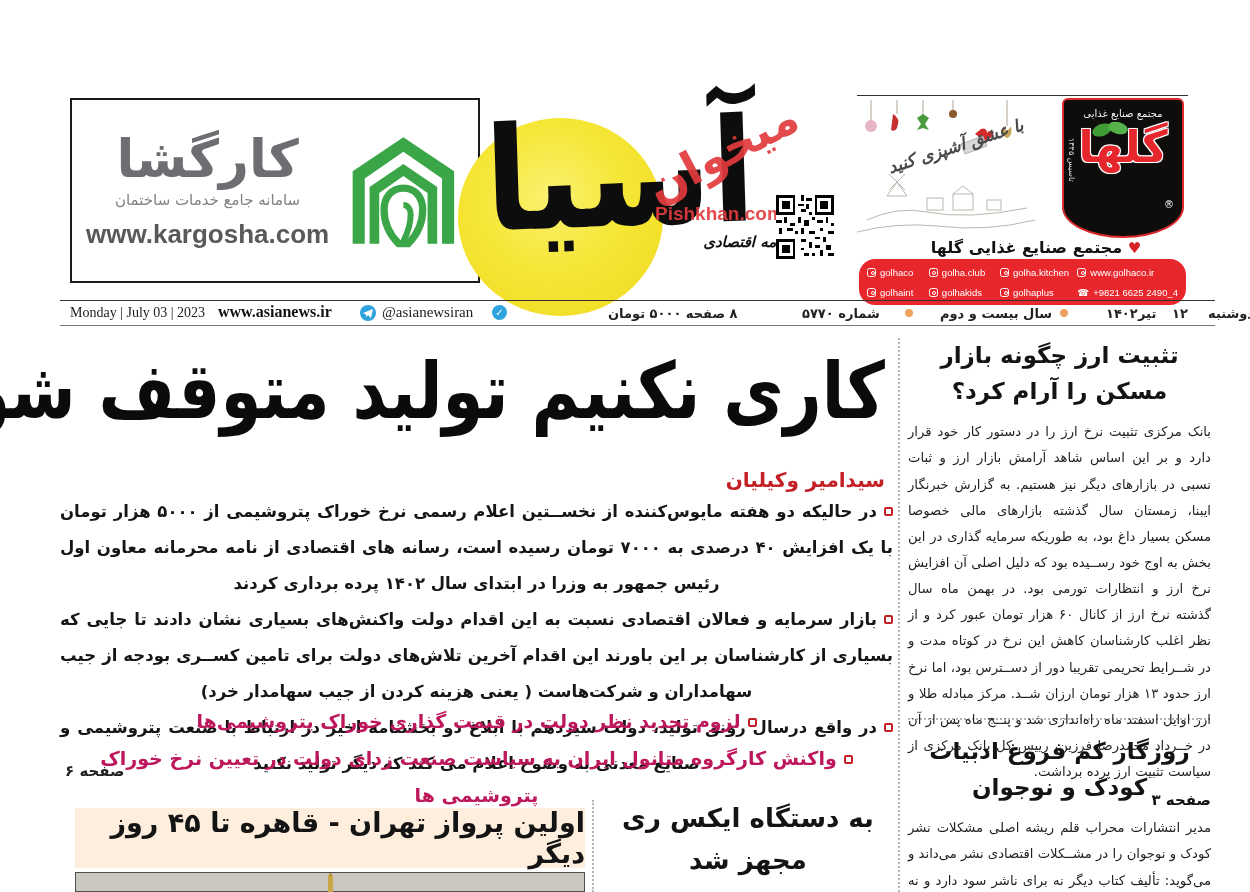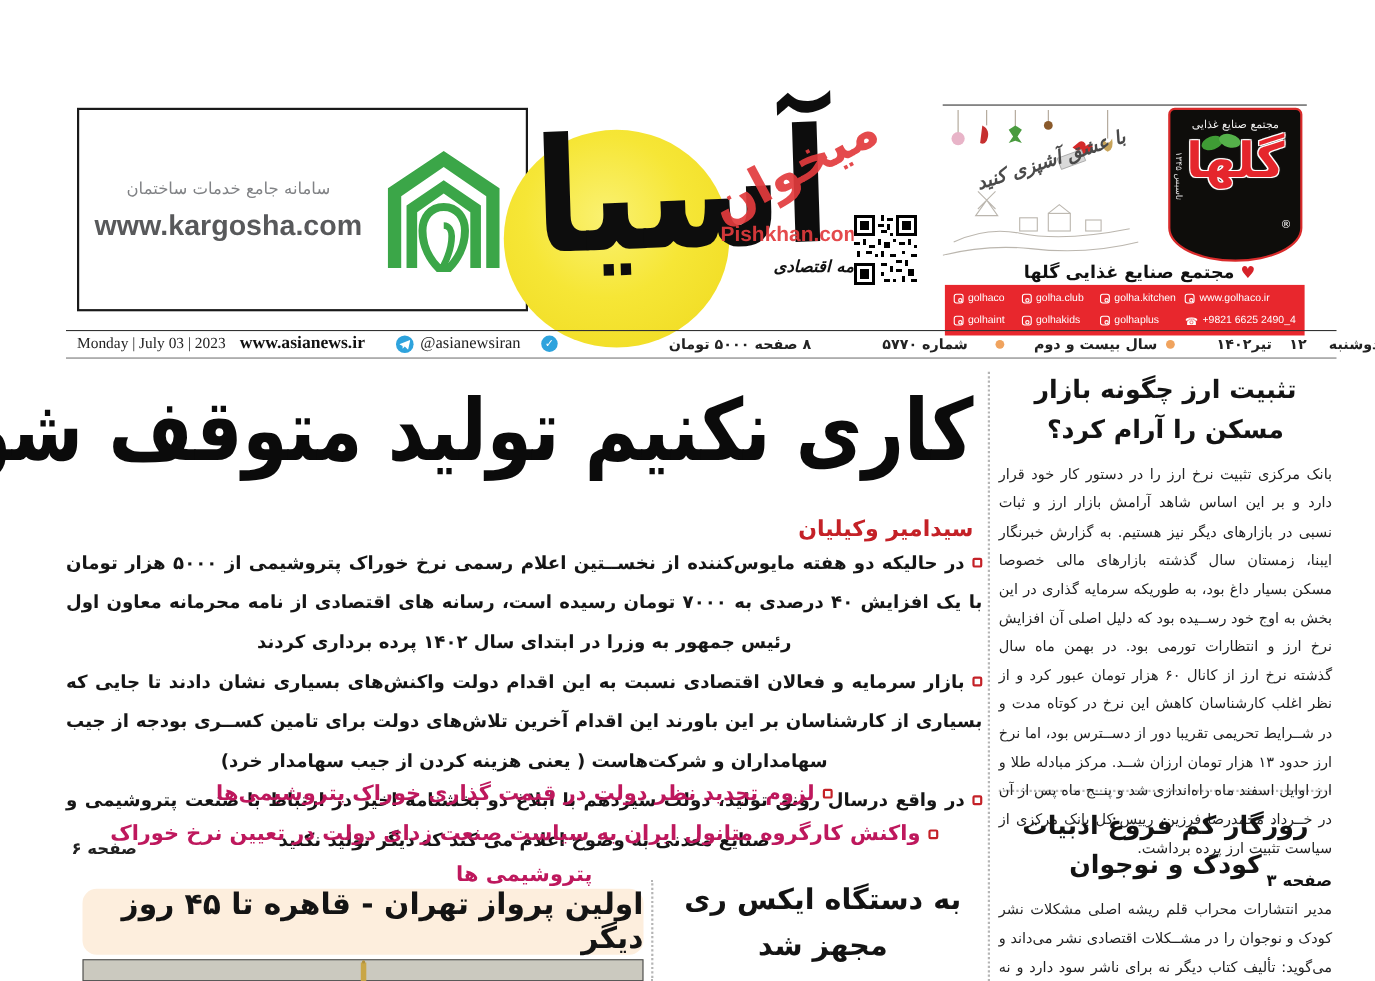--- a/index.html
+++ b/index.html
@@ -41,21 +41,21 @@
   .golha-brand { text-align:center; font-size:44px; font-weight:bold; color:#e5262c; direction:rtl; line-height:1.25;
     text-shadow:0 0 2px #fff, 1px 1px 0 #fff, -1px -1px 0 #fff, 1px -1px 0 #fff, -1px 1px 0 #fff; }
   .golha-reg { position:absolute; right:8px; bottom:26px; color:#fff; font-size:10px; }
   .golha-est { position:absolute; left:3px; top:38px; color:#ddd; font-size:8px;
     writing-mode:vertical-rl; direction:rtl; }
   .golha-leaves { position:absolute; right:52px; top:20px; width:40px; height:18px; }
   .golha-bottomlabel { position:absolute; right:2px; top:142px; width:300px; text-align:center;
     font-size:16px; font-weight:bold; color:#111; direction:rtl; }
   .golha-heart { color:#d62229; font-size:15px; }
   .golha-bar { position:absolute; left:2px; top:163px; width:327px; height:46px; background:#e8272d;
-    border-radius:0; display:grid; grid-template-columns:1fr 1.15fr 1.25fr 1.4fr; align-items:center;
+    border-radius:16px; display:grid; grid-template-columns:1fr 1.15fr 1.25fr 1.4fr; align-items:center;
     padding:3px 8px; row-gap:0; }
   .golha-handle { display:flex; align-items:center; gap:4px; color:#fff; font-size:9.5px;
     font-family:"Liberation Sans",sans-serif; white-space:nowrap; }
   .ig { width:9px; height:9px; border:1px solid #fff; border-radius:2.5px; position:relative; flex:0 0 auto; }
   .ig::after { content:""; position:absolute; left:2.5px; top:2.5px; width:2px; height:2px;
     border:1px solid #fff; border-radius:50%; }
 
   
   .infobar { position:absolute; left:60px; top:300px; width:1155px; height:26px;
     border-top:1.5px solid #333; border-bottom:1px solid #777; }
@@ -99,21 +99,21 @@
 
   
   .rc { position:absolute; left:908px; top:338px; width:303px; direction:rtl; }
   .rc-title { text-align:center; font-size:23px; font-weight:bold; color:#141414; line-height:1.55; }
   .rc-body { margin-top:10px; font-size:13.2px; color:#222; line-height:1.98; text-align:justify; }
   .rc-pageref { margin-top:6px; font-size:15px; font-weight:bold; color:#111; }
   .rc2 { position:absolute; left:908px; top:734px; width:303px; direction:rtl; }
 
   
   .flight-banner { position:absolute; left:75px; top:808px; width:510px; height:60px;
-    background:#fdeedd; display:flex; align-items:center; justify-content:center;border-radius:13px; }
+    background:#fdeedd; display:flex; align-items:center; justify-content:center; }
   .flight-title { font-size:27px; font-weight:bold; color:#141414; direction:rtl; }
   .flight-photo { position:absolute; left:75px; top:872px; width:510px; height:20px;
     background:#cbc9bf; border:1.5px solid #4d4d4d; }
   .minaret { position:absolute; left:252px; top:2px; width:5px; height:18px; background:#c9a646; }
   .minaret::before { content:""; position:absolute; left:1px; top:-2px; width:3px; height:3px;
     border-radius:50%; background:#b3913a; }
 
   .prison { position:absolute; left:600px; top:798px; width:296px; text-align:center; direction:rtl; }
   .prison-title { font-size:26px; font-weight:bold; color:#141414; line-height:1.6; }
 </style>
@@ -123,20 +123,21 @@
 <div id="page">
 
   <div class="kargosha">
     <svg width="125" height="125" viewBox="0 0 100 100">
       <path d="M50 6 L92 34 L92 94 L82 94 L82 40 L50 18 L18 40 L18 94 L8 94 L8 34 Z" fill="#3ba648"></path>
       <path d="M50 28 L78 47 L78 94 L70 94 L70 52 L50 38 L30 52 L30 94 L22 94 L22 47 Z" fill="#3ba648"></path>
       <path d="M50 48 C60 48 66 56 66 66 C66 78 60 88 54 94 L46 94 C40 88 34 78 34 66 C34 56 40 48 50 48 Z" fill="none" stroke="#3ba648" stroke-width="6"></path>
       <path d="M50 62 C54 62 56 66 56 70 C56 78 53 86 50 92" fill="none" stroke="#3ba648" stroke-width="5"></path>
     </svg>
     <div class="kargosha-text">
+      <div class="kargosha-brand">کارگشا</div>
       <div class="kargosha-sub">سامانه جامع خدمات ساختمان</div>
       <div class="kargosha-url">www.kargosha.com</div>
     </div>
   </div>
 
   <div class="asia-masthead">
     <div class="asia-circle"></div>
     <div class="asia-logo">آسیا</div>
     <div class="asia-sub">روزنامه اقتصادی</div>
     <div class="watermark-fa">میخوان</div>

